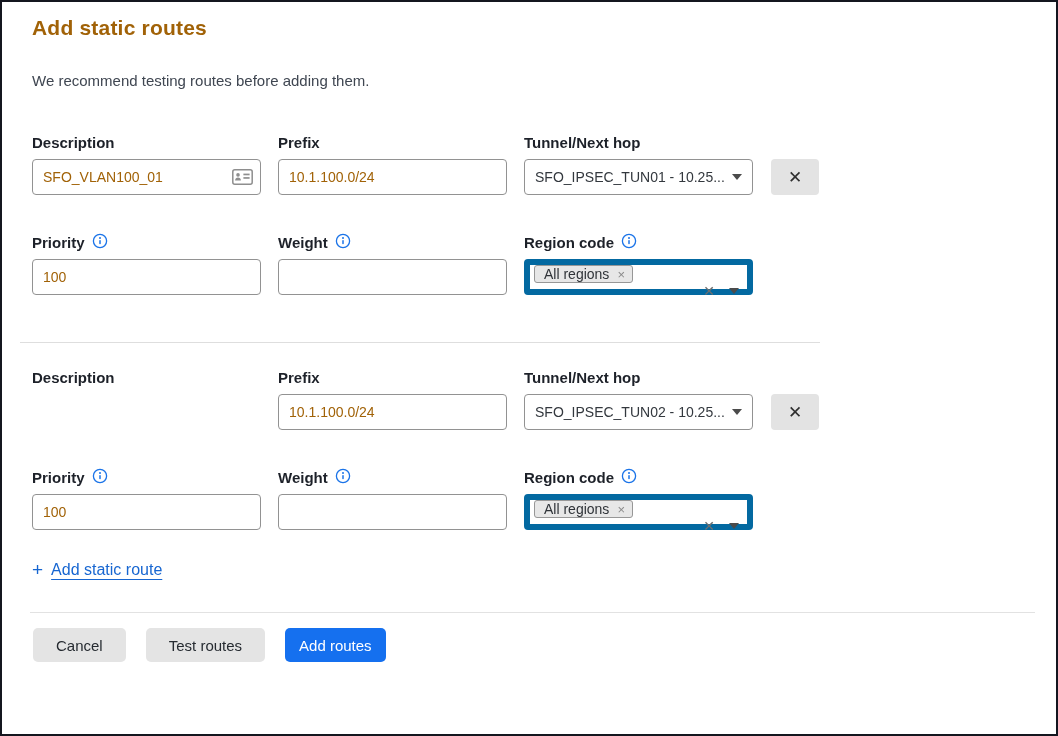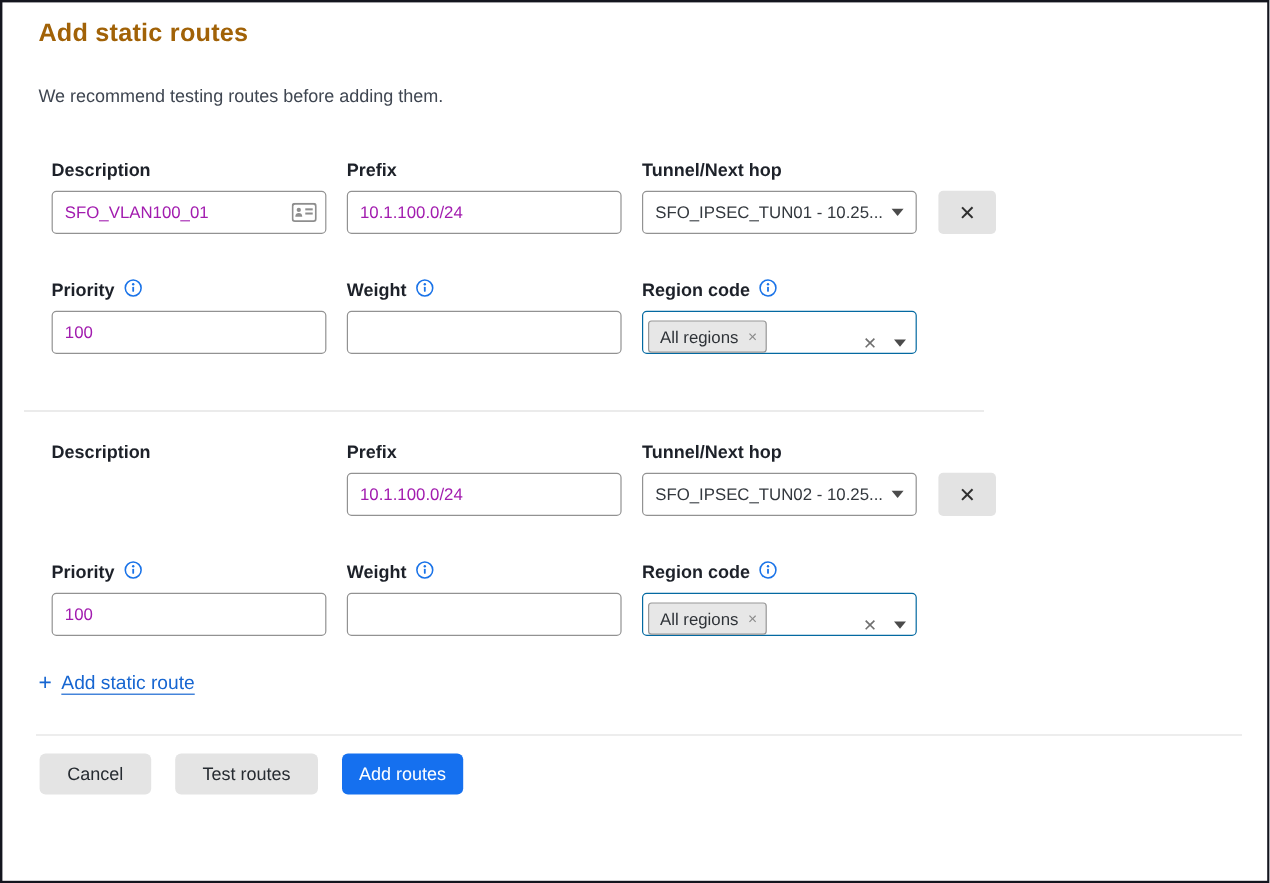--- a/index.html
+++ b/index.html
@@ -26,21 +26,21 @@
 
   .desc {
     margin: 0;
     margin-top: 24px;
     font-size: 15px;
     color: #3f4651;
     line-height: 18px;
   }
   .desc.rec { margin-top: 32px; }
 
-  .route-section { margin-top: 41px; margin-left: 11px; }
+  .route-section { margin-top: 41px; }
   .route-section.second { margin-top: 0; }
 
   .form-row { display: flex; gap: 17px; align-items: stretch; }
   .form-row.row2 { margin-top: 36px; }
 
   .field { width: 229px; }
 
   .field-label {
     display: flex;
     align-items: center;
@@ -55,21 +55,21 @@
   .input-wrap { position: relative; width: 229px; }
 
   .text-input {
     width: 229px;
     height: 36px;
     border: 1px solid #929292;
     border-radius: 4px;
     padding: 0 10px;
     font-family: "Liberation Sans", sans-serif;
     font-size: 14px;
-    color: #a21caf;
+    color: #a16207;
     background: #fff;
     outline: none;
   }
   .text-input.with-icon { padding-right: 34px; }
 
   .autofill-icon {
     position: absolute;
     right: 8px;
     top: 50%;
     transform: translateY(-50%);
@@ -114,27 +114,28 @@
     font-size: 17px;
     line-height: 1;
     color: #2f2f2f;
     cursor: pointer;
     font-family: "Liberation Sans", sans-serif;
   }
 
   .multiselect {
     width: 229px;
     height: 36px;
-    border: 1px solid #0369a1;
+    border: 6px solid #0369a1;
     border-radius: 4px;
     padding: 0 8px 0 4px;
     display: flex;
-    align-items: flex-end;
+    align-items: flex-start;
     background: #fff;
     cursor: pointer;
+    flex-direction: column;
   }
   .tag {
     display: inline-flex;
     align-items: center;
     gap: 8px;
     height: 27px;
     padding: 0 7px 0 9px;
     background: #e7e7e7;
     border: 1px solid #979797;
     border-radius: 3px;

